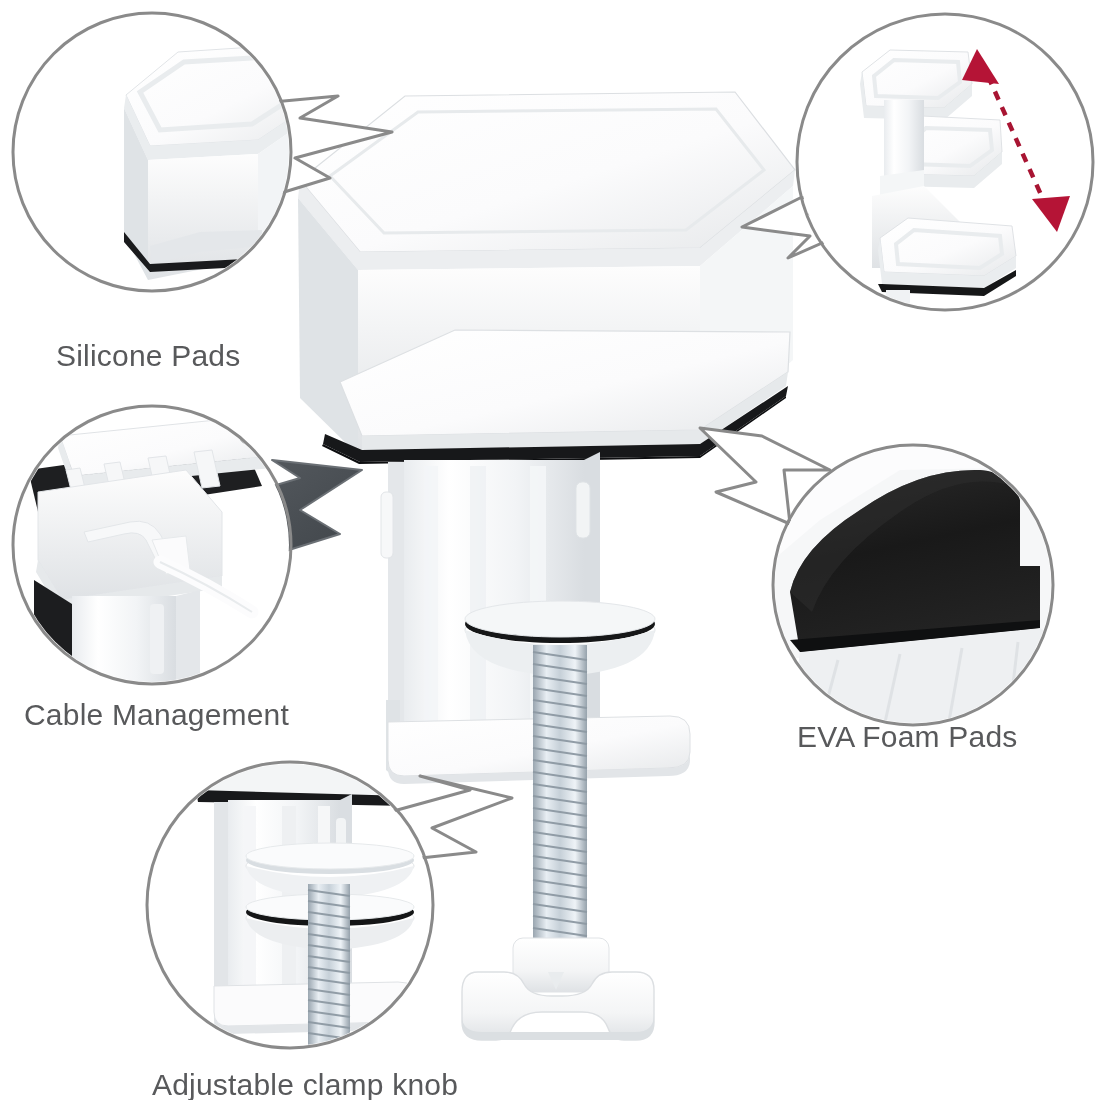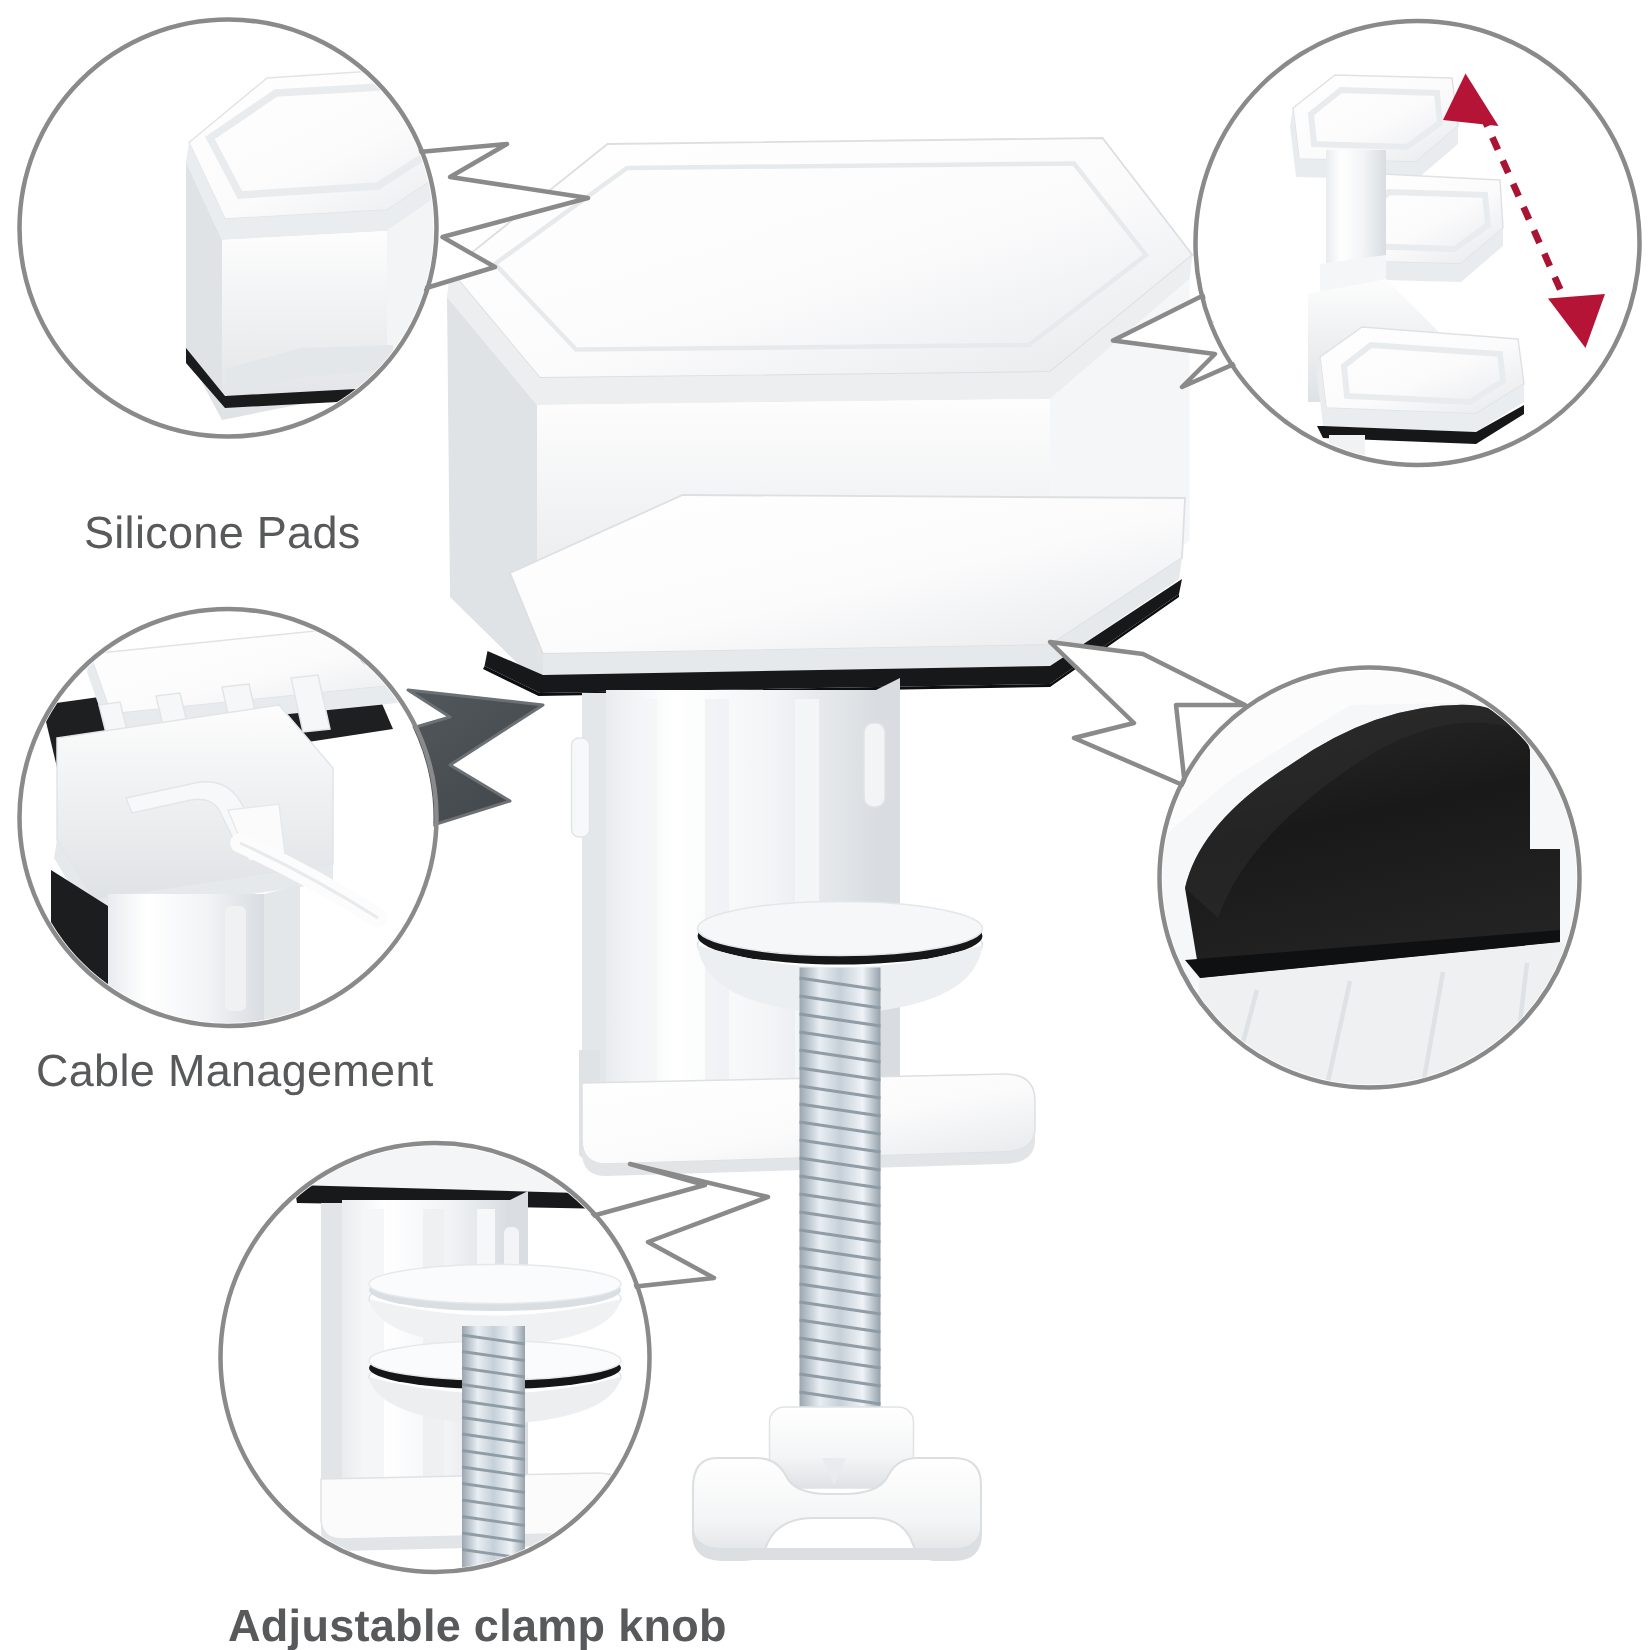--- a/index.html
+++ b/index.html
@@ -338,16 +338,17 @@
       </g>
       <circle cx="290" cy="905" r="143" fill="none" stroke="#8a8a8a" stroke-width="3"></circle>
     </g>
   </svg>
 
   <div class="cap" style="left:56px;top:305px;margin-top:36px;">Silicone Pads</div>
 
 
   <div class="cap" style="left:24px;top:700px;">Cable Management</div>
 
-
-  <div class="cap" style="left:152px;top:1070px;font-weight:bold;">Adjustable clamp knob</div>
+  <div class="cap" style="left:797px;top:722px;">EVA Foam Pads</div>
+
+  <div class="cap" style="left:152px;top:1070px;">Adjustable clamp knob</div>
 
 </div>
 
 </body></html>

